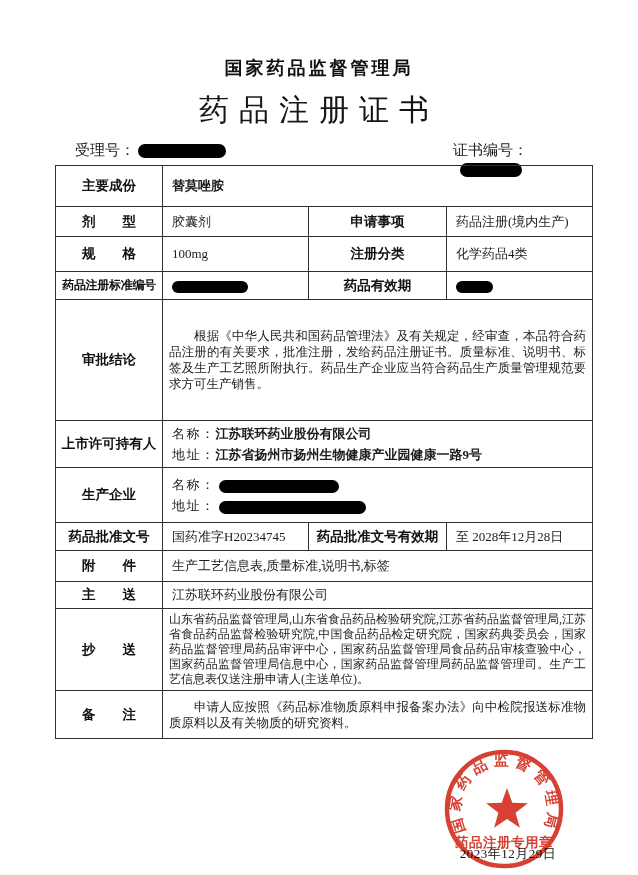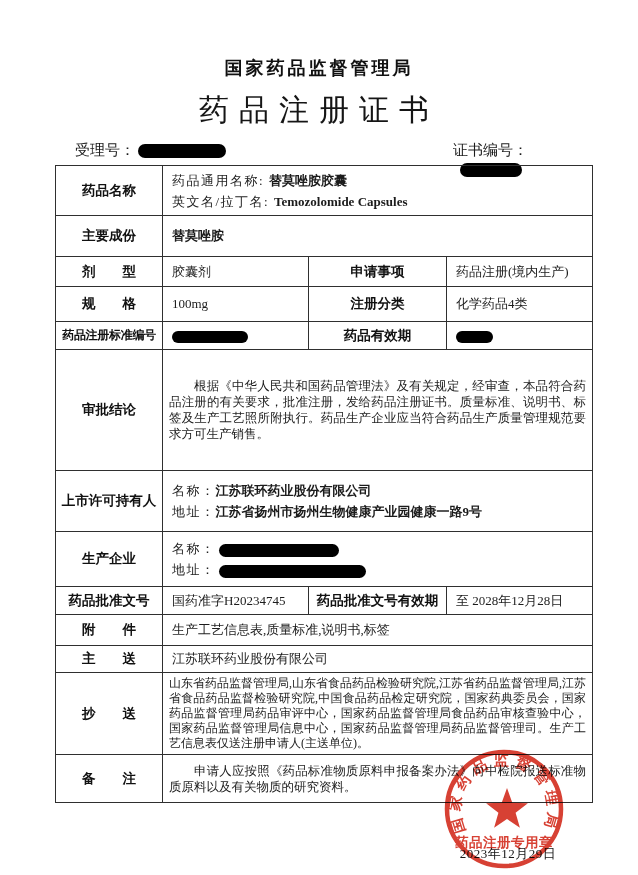--- a/index.html
+++ b/index.html
@@ -41,21 +41,21 @@
   .prefix { letter-spacing: 1.5px; color: #222; }
   .strong { font-weight: bold; }
   .para {
     font-size: 12.5px; line-height: 16px; text-align: justify;
     padding: 3px 6px 3px 6px;
   }
   .indent { text-indent: 2em; }
   .cc { font-size: 12px; line-height: 15px; }
   tr.r1 { height: 50px; } tr.r2 { height: 41px; } tr.r3 { height: 30px; margin-top: 15px; }
   tr.r4 { height: 35px; } tr.r5 { height: 28px; } tr.r6 { height: 42px; }
-  tr.r7 { height: 121px; } tr.r8 { height: 61px; } tr.r9 { height: 55px; }
+  tr.r7 { height: 121px; } tr.r8 { height: 47px; } tr.r9 { height: 55px; }
   tr.r10 { height: 28px; } tr.r11 { height: 31px; } tr.r12 { height: 27px; }
   tr.r13 { height: 61px; } tr.r14 { height: 48px; }
 
   .seal-date {
     position: absolute; left: 448px; top: 845px; width: 120px;
     text-align: center; font-size: 13px; color: #161616; letter-spacing: 0.5px;
     z-index: 2;
   }
   svg.seal {
     position: absolute; left: 434px; top: 739px; z-index: 3;
@@ -91,27 +91,20 @@
 
   <table class="cert-table">
     <colgroup>
       <col style="width:107px">
         <col style="width:146px">
         <col style="width:138px">
         <col style="width:146px">
     </colgroup>
 
     <tbody>
-        <tr class="r1">
-      <td class="lbl">药品名称</td>
-      <td class="val two-line" colspan="3">
-        <div><span class="prefix">药品通用名称: </span><span class="strong">替莫唑胺胶囊</span></div>
-        <div><span class="prefix">英文名/拉丁名: </span><span class="strong">Temozolomide Capsules</span></div>
-      </td>
-    </tr>
 
     <tr class="r2">
       <td class="lbl">主要成份</td>
       <td class="val strong" colspan="3">替莫唑胺</td>
     </tr>
 
     <tr class="r3">
       <td class="lbl">剂　　型</td>
       <td class="val">胶囊剂</td>
       <td class="lbl">申请事项</td>

